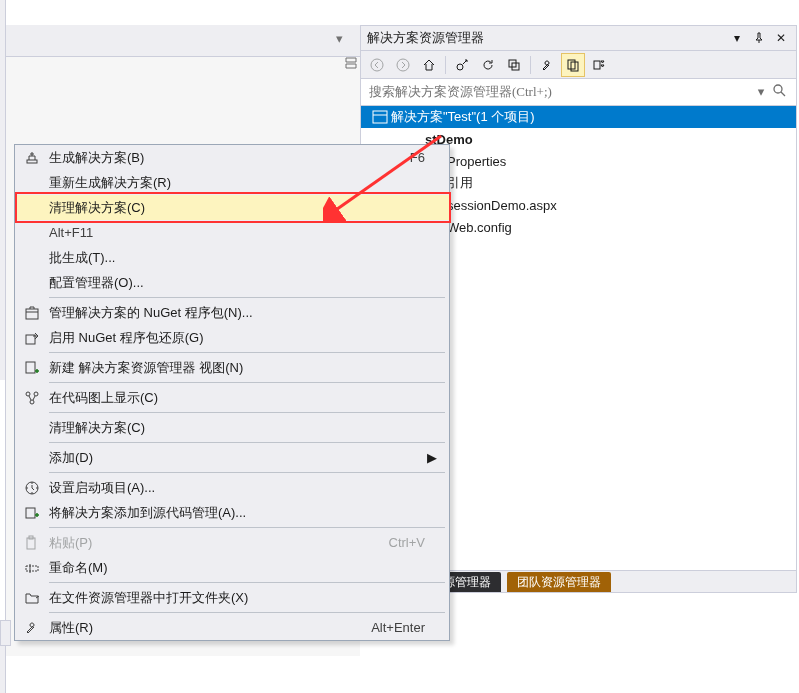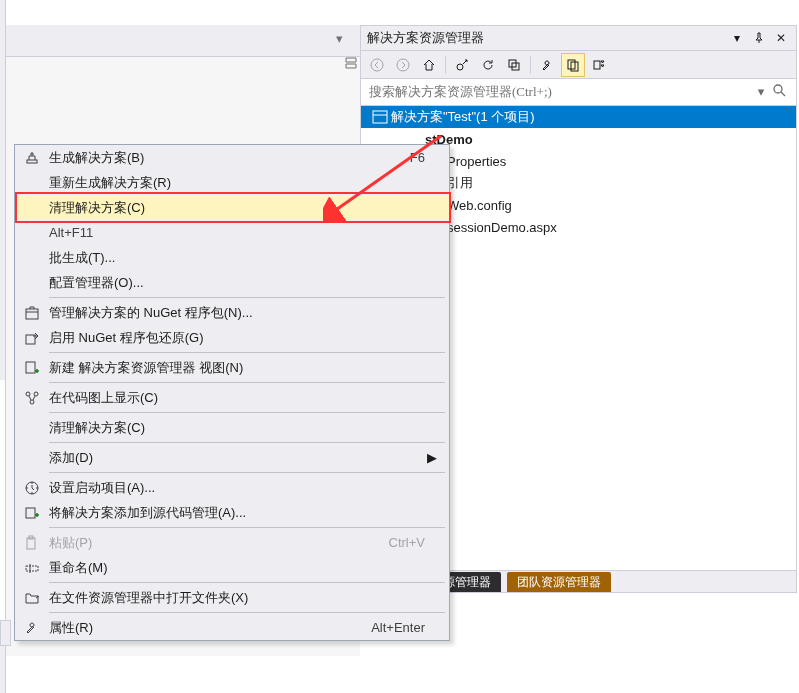--- a/index.html
+++ b/index.html
@@ -274,24 +274,24 @@
     <div class="tree-row lvl1 bold">
       <span class="tlabel">stDemo</span>
     </div>
     <div class="tree-row lvl2">
       <span class="tlabel">Properties</span>
     </div>
     <div class="tree-row lvl2">
       <span class="tlabel">引用</span>
     </div>
     <div class="tree-row lvl2">
+      <span class="tlabel">sessionDemo.aspx</span>
+    </div>
+    <div class="tree-row lvl2">
       <span class="tlabel">Web.config</span>
-    </div>
-    <div class="tree-row lvl2">
-      <span class="tlabel">sessionDemo.aspx</span>
     </div>
   </div>
 
   <div class="solexp-bottom-tabs">
     <div class="bottom-tab">解决方案资源管理器</div>
     <div class="bottom-tab inactive">团队资源管理器</div>
   </div>
 </div>
 
 <div class="ctxmenu" id="ctxmenu">

